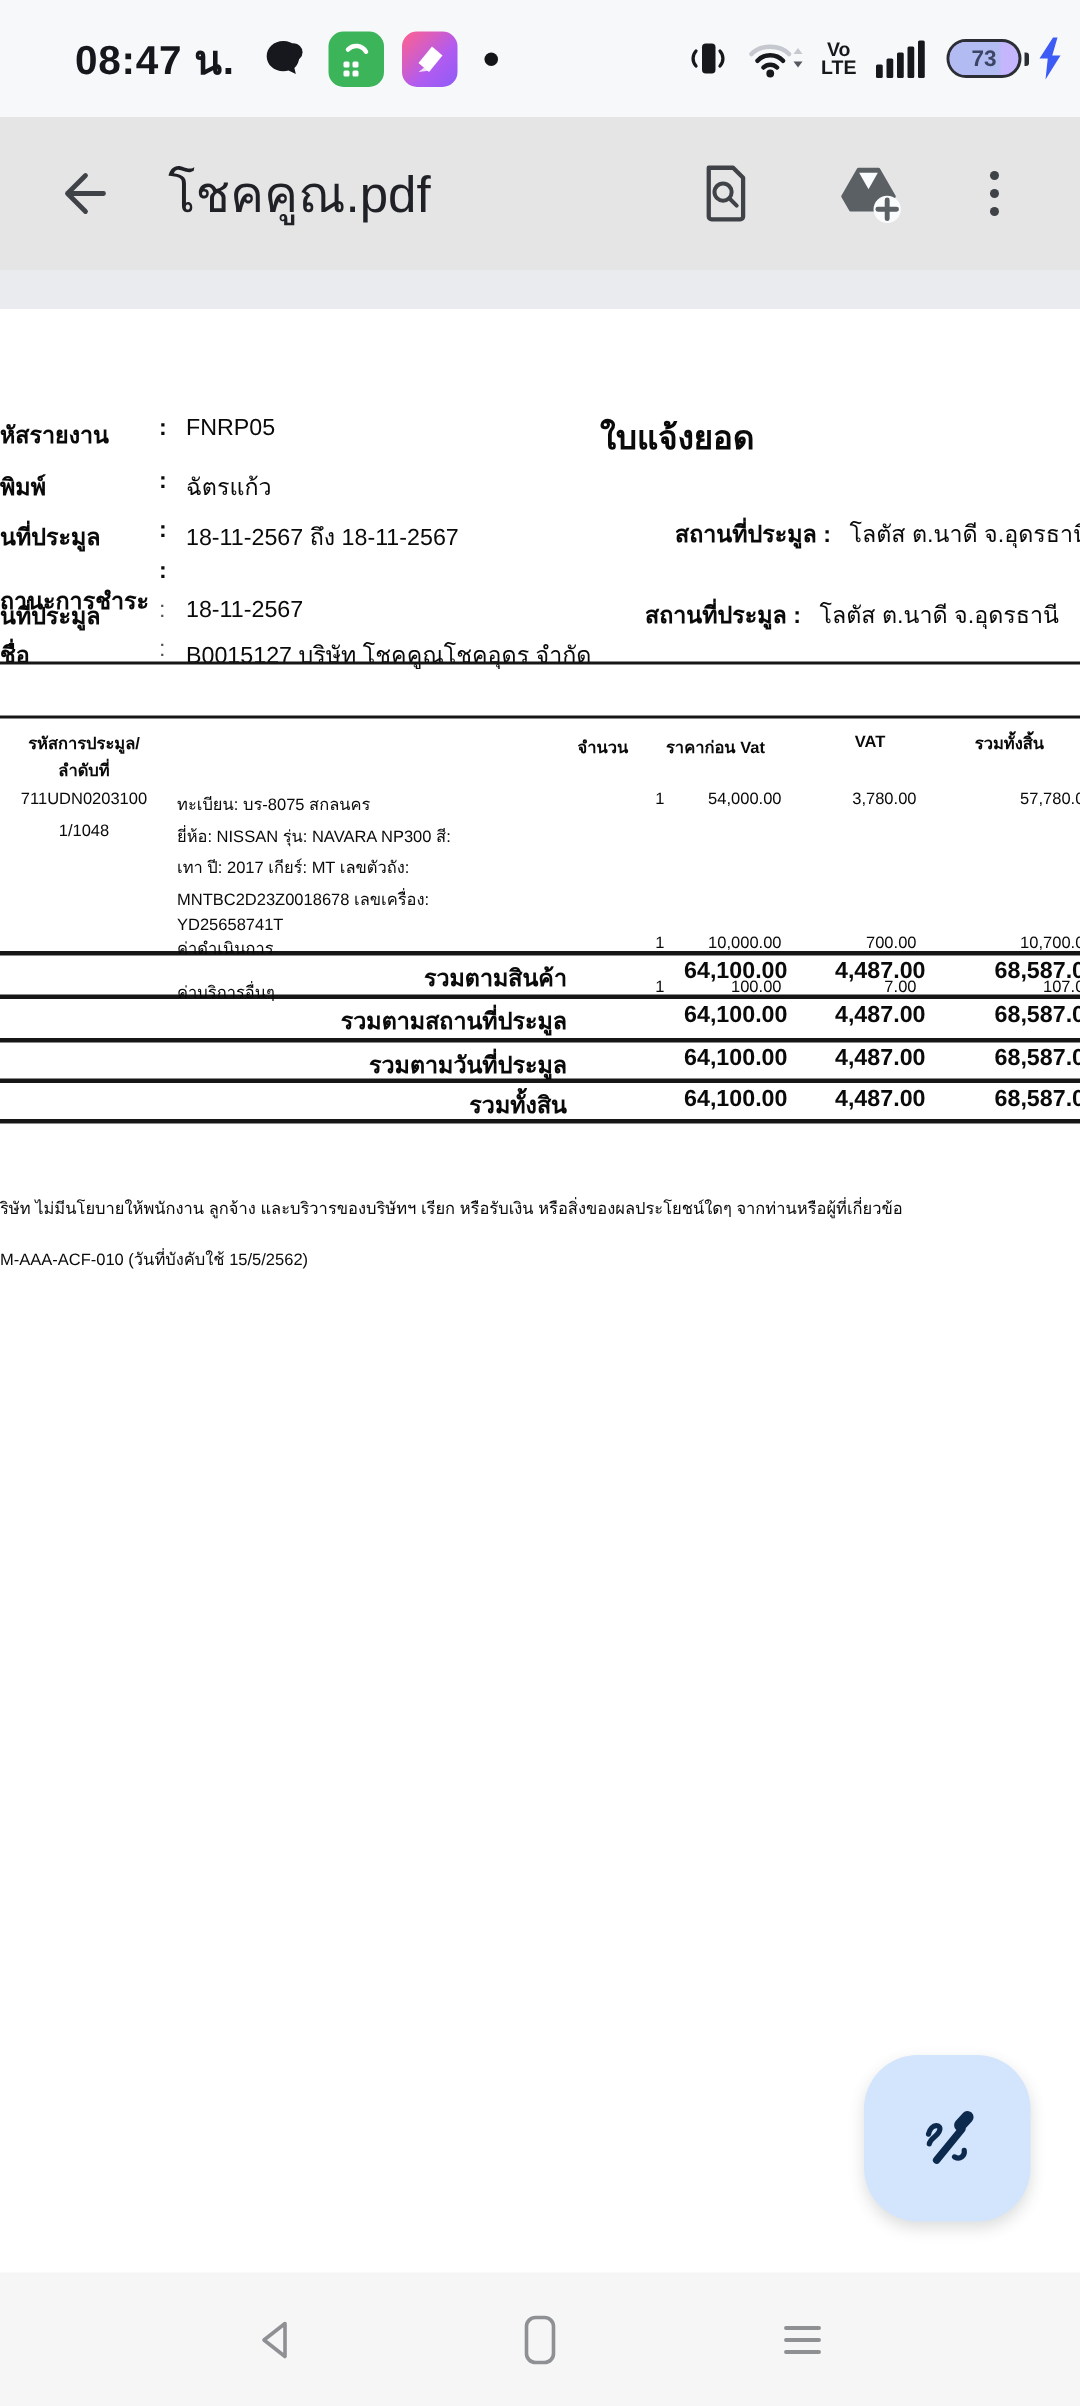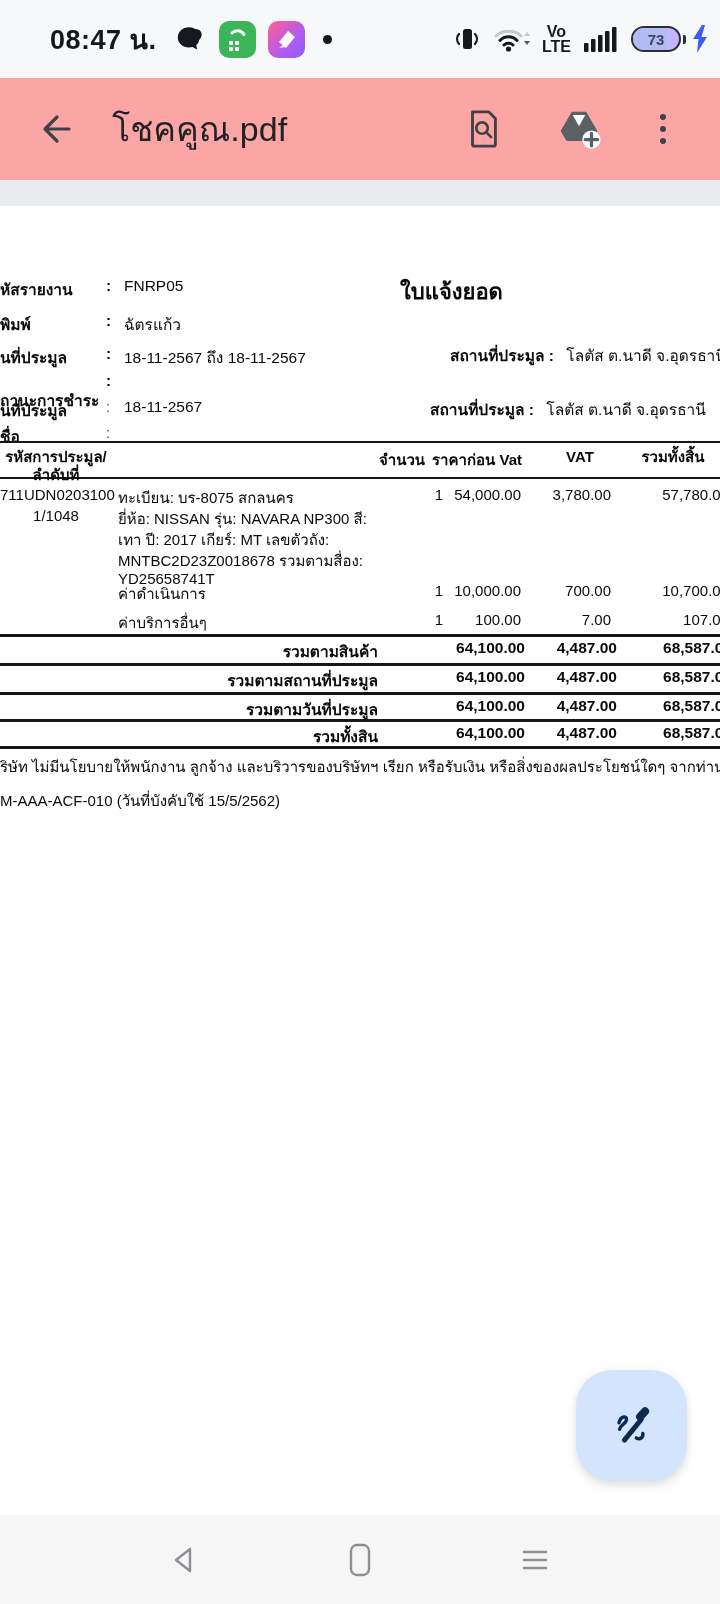--- a/index.html
+++ b/index.html
@@ -9,41 +9,41 @@
   
   .status-bar{position:absolute;top:0;left:0;right:0;height:78px;background:#f7f8fa;
               display:flex;align-items:center;justify-content:space-between;padding:0 10px 0 50px;box-sizing:border-box;}
   .sb-left,.sb-right{display:flex;align-items:center;}
   .sb-time{font-size:27px;font-weight:600;color:#15171c;letter-spacing:.5px;margin-right:16px;}
   .sb-left .appico{margin-right:12px;display:flex;align-items:center;}
   .ico-green{width:37px;height:37px;border-radius:10px;background:#3cb45a;position:relative;}
   .ico-grad{width:37px;height:37px;border-radius:10px;background:linear-gradient(135deg,#f4609d 10%,#b15bf0 60%,#8e5cf7 100%);position:relative;}
   .sb-dot{width:9px;height:9px;border-radius:50%;background:#131519;margin-left:6px;}
   .sb-right > *{margin-left:11px;display:flex;align-items:center;}
-  .volte{display:flex;flex-direction:column;line-height:.95;font-weight:800;color:#17181c;font-size:16px;align-items:center;}
+  .volte{display:flex;flex-direction:column;line-height:.95;font-weight:800;color:#17181c;font-size:13px;align-items:center;}
   .battery{position:relative;width:50px;height:26px;border:2.5px solid #2b2e34;border-radius:13px;box-sizing:border-box;overflow:hidden;background:#c4b5fd;}
   .battery-fill{position:absolute;top:0;left:0;bottom:0;width:73%;background:#b2bcf2;}
   .battery-text{position:absolute;inset:0;display:flex;align-items:center;justify-content:center;
                 font-size:15px;font-weight:600;color:#3c4566;}
   .battery-nub{width:3px;height:9px;background:#2b2e34;border-radius:0 2px 2px 0;margin-left:2px;}
 
   
-  .app-bar{position:absolute;top:78px;left:0;right:0;height:102px;background:#fca5a5;}
+  .app-bar{position:absolute;top:78px;left:0;right:0;height:102px;background:#e5e5e5;}
   .ab-back{position:absolute;left:32px;top:29px;width:46px;height:44px;display:flex;align-items:center;justify-content:center;}
   .ab-title{position:absolute;left:112px;top:24px;font-size:34px;color:#1f2126;white-space:nowrap;}
   .ab-ico{position:absolute;top:28px;width:46px;height:46px;display:flex;align-items:center;justify-content:center;}
   .ab-search{left:460px;} .ab-drive{left:556px;} .ab-more{left:640px;}
   .doc-gap{position:absolute;top:180px;left:0;right:0;height:26px;background:#e9ebee;}
 
   
   .doc{position:absolute;top:206px;left:0;width:720px;height:1309px;background:#fff;overflow:hidden;color:#0a0a0a;}
   .doc .abs{position:absolute;white-space:nowrap;}
   .b{font-weight:700;}
   .fs{font-size:15.5px;}
-  .ft{font-size:15px;}
+  .ft{font-size:11px;margin-top:41px;}
   .line{position:absolute;left:0;right:0;background:#161616;}
   .cell-c{text-align:center;}
   .num{text-align:right;}
 
   
   .fab{position:absolute;left:576px;top:1370px;width:111px;height:111px;border-radius:36px;background:#d3e4fd;
        display:flex;align-items:center;justify-content:center;box-shadow:0 4px 10px rgba(60,64,67,.18);}
 
   
   .nav-bar{position:absolute;left:0;right:0;top:1515px;height:89px;background:#f6f6f7;
@@ -180,20 +180,21 @@
 
     <div class="abs fs b" style="top:166px;left:0;margin-top:16px;">ถานะการชำระ</div>
     <div class="abs fs b" style="top:166px;left:106px;">:</div>
 
     <div class="abs fs b" style="top:192px;left:0;">นที่ประมูล</div>
     <div class="abs fs" style="top:192px;left:106px;color:#555;">:</div>
     <div class="abs fs" style="top:192px;left:124px;">18-11-2567</div>
 
     <div class="abs fs b" style="top:218px;left:0;">ชื่อ</div>
     <div class="abs fs" style="top:218px;left:106px;color:#555;">:</div>
+    <div class="abs fs" style="top:218px;left:124px;">B0015127 บริษัท โชคคูณโชคอุดร  จำกัด</div>
 
     <div class="abs b" style="top:68px;left:400px;width:260px;font-size:22px;">ใบแจ้งยอด</div>
 
     <div class="abs fs" style="top:137px;left:450px;">
       <span class="b">สถานที่ประมูล :</span>
       <span style="margin-left:8px;">โลตัส ต.นาดี จ.อุดรธานี ถึง โ</span>
     </div>
     <div class="abs fs" style="top:191px;left:430px;">
       <span class="b">สถานที่ประมูล :</span>
       <span style="margin-left:8px;">โลตัส ต.นาดี จ.อุดรธานี</span>
@@ -212,21 +213,21 @@
     <div class="abs ft b cell-c" style="top:242px;left:362px;width:80px;">จำนวน</div>
     <div class="abs ft b cell-c" style="top:242px;left:417px;width:120px;">ราคาก่อน Vat</div>
     <div class="abs ft b cell-c" style="top:242px;left:540px;width:80px;">VAT</div>
     <div class="abs ft b cell-c" style="top:239px;left:613px;width:120px;">รวมทั้งสิ้น</div>
 
     <div class="abs ft cell-c" style="top:280px;left:0;width:112px;">711UDN0203100</div>
     <div class="abs ft cell-c" style="top:301px;left:0;width:112px;">1/1048</div>
     <div class="abs ft" style="top:280px;left:118px;">ทะเบียน: บร-8075 สกลนคร</div>
     <div class="abs ft" style="top:301px;left:118px;">ยี่ห้อ: NISSAN รุ่น: NAVARA NP300  สี:</div>
     <div class="abs ft" style="top:322px;left:118px;">เทา ปี: 2017 เกียร์: MT เลขตัวถัง:</div>
-    <div class="abs ft" style="top:343px;left:118px;">MNTBC2D23Z0018678 รวมตามสื่อง:</div>
+    <div class="abs ft" style="top:343px;left:118px;">MNTBC2D23Z0018678 เลขเครื่อง:</div>
     <div class="abs ft" style="top:364px;left:118px;">YD25658741T</div>
     <div class="abs ft num" style="top:280px;right:277px;">1</div>
     <div class="abs ft num" style="top:280px;right:199px;">54,000.00</div>
     <div class="abs ft num" style="top:280px;right:109px;">3,780.00</div>
     <div class="abs ft num" style="top:280px;right:-9px;">57,780.00</div>
 
     <div class="abs ft" style="top:376px;left:118px;">ค่าดำเนินการ</div>
     <div class="abs ft num" style="top:376px;right:277px;">1</div>
     <div class="abs ft num" style="top:376px;right:199px;">10,000.00</div>
     <div class="abs ft num" style="top:376px;right:109px;">700.00</div>

